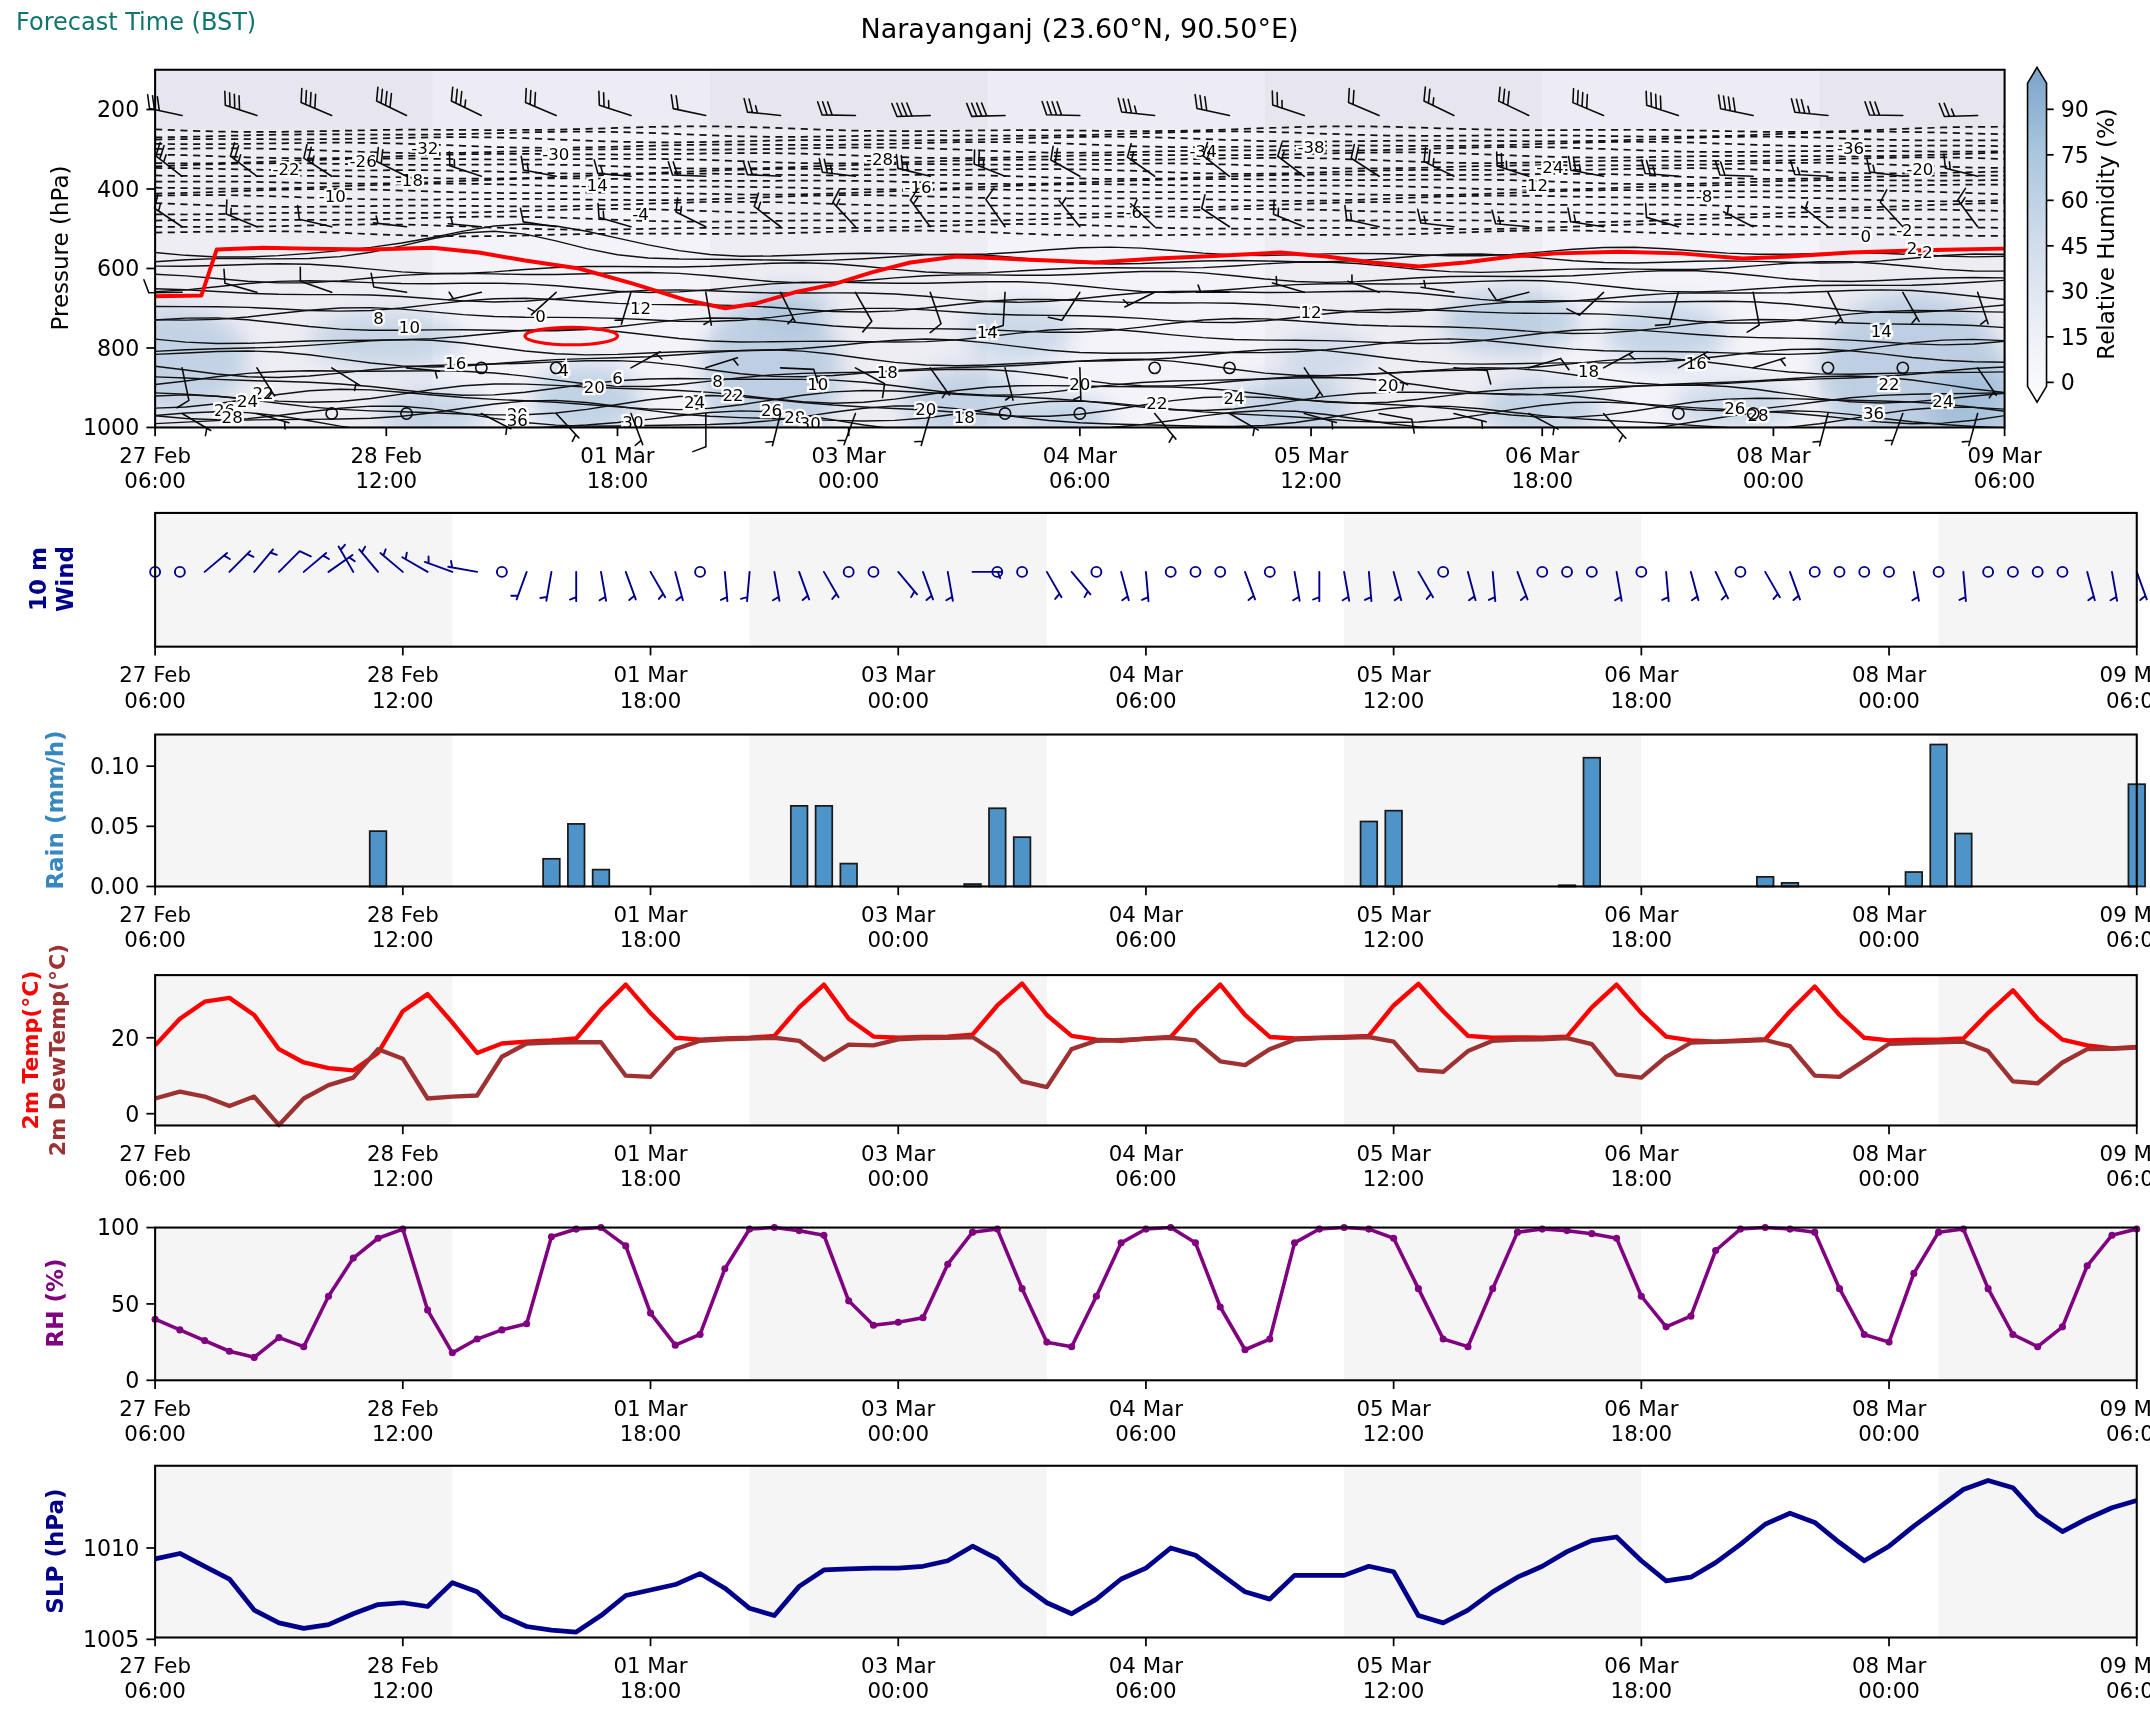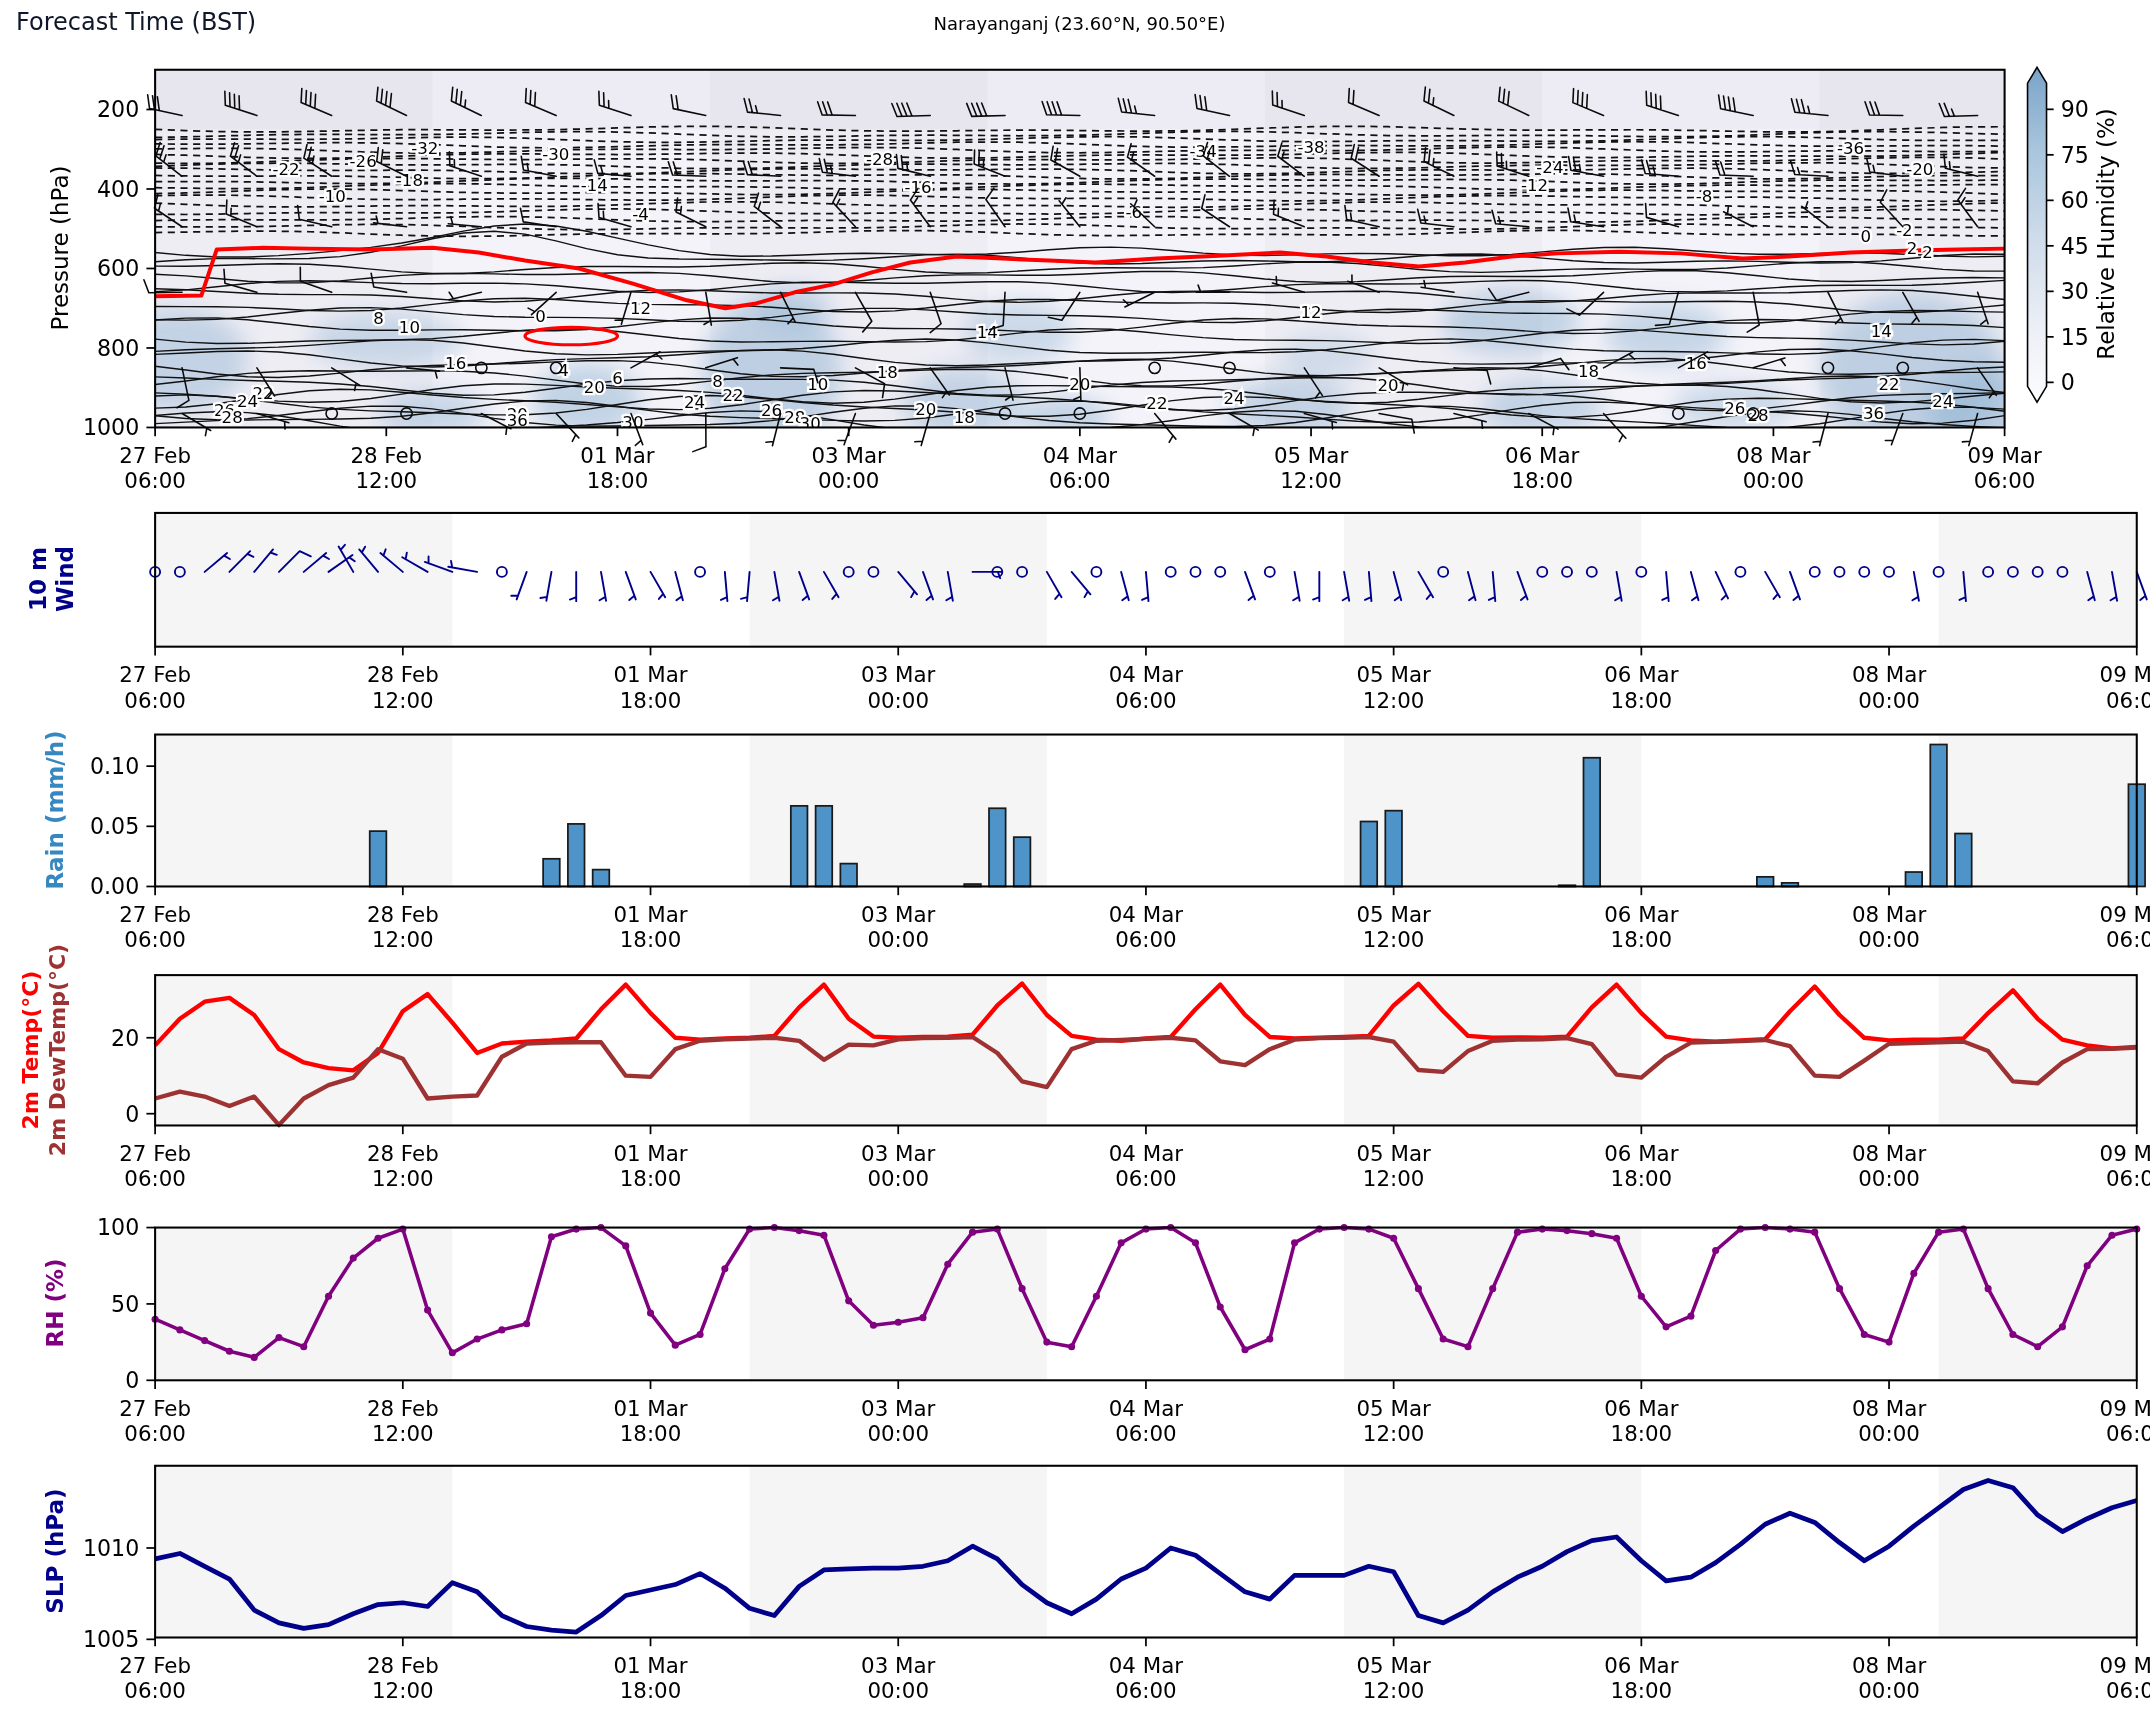--- a/index.html
+++ b/index.html
@@ -1,20 +1,20 @@
 <!DOCTYPE html>
 <html style="font-size:12.7px"><head>
 <meta charset="utf-8">
 <style>
   html,body{margin:0;padding:0;background:#ffffff;}
   body{width:2151px;height:1712px;position:relative;overflow:hidden;
        font-family:"DejaVu Sans","Liberation Sans",sans-serif;color:#000;}
   .abs{position:absolute;}
-  .corner-label{left:16px;top:8px;font-size:24px;color:#0f172a;}
-  .fig-title{left:155px;top:12.7px;width:1849px;text-align:center;font-size:18px;color:#000;}
+  .corner-label{left:16px;top:8px;font-size:24px;color:#0f766e;}
+  .fig-title{left:155px;top:12.7px;width:1849px;text-align:center;font-size:27px;color:#000;}
   .rot{transform:translate(-50%,-50%) rotate(-90deg);white-space:nowrap;text-align:center;}
   .ylab{font-size:23px;font-weight:bold;}
   .ylab-plain{font-size:23px;font-weight:normal;color:#000;}
   .lab-wind{color:#00008b;}
   .lab-rain{color:#3787c0;}
   .lab-temp1{color:#ff0000;display:block;line-height:27px;}
   .lab-temp2{color:#9e3232;display:block;line-height:27px;}
   .lab-rh{color:#800080;}
   .lab-slp{color:#00008b;}
   .lab-cbar{font-size:23px;color:#000;}

